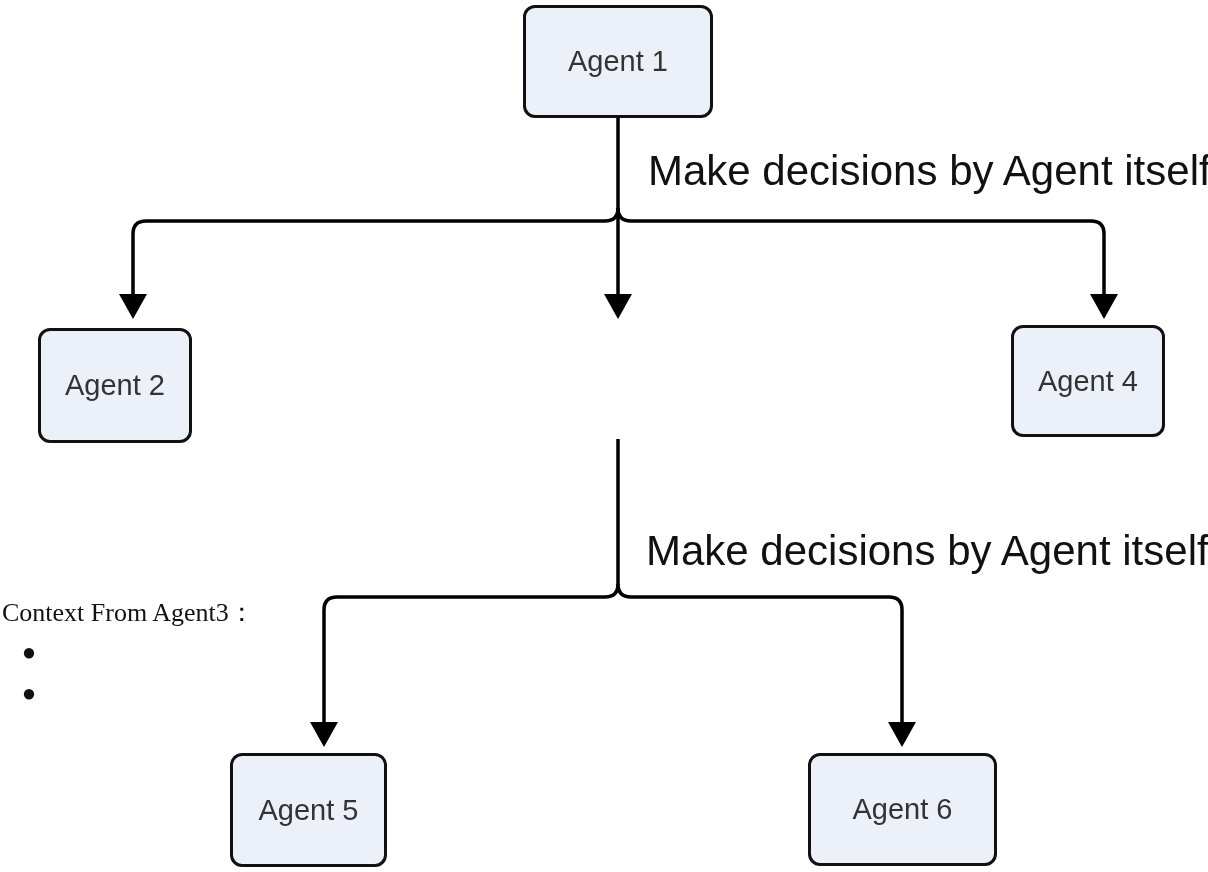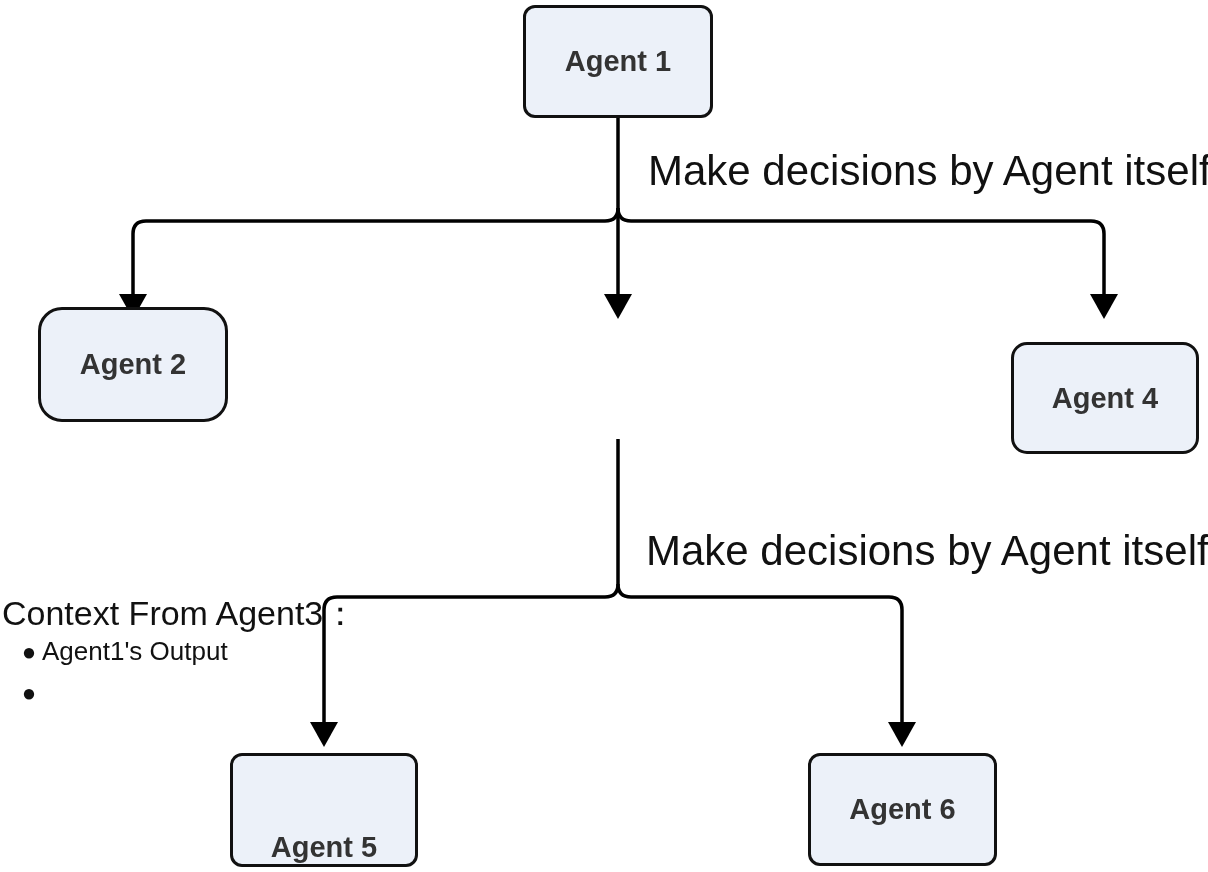--- a/index.html
+++ b/index.html
@@ -32,52 +32,52 @@
   }
   .node {
     position: absolute;
     box-sizing: border-box;
     background: var(--node-fill, #ECF1F9);
     border: 3px solid var(--node-border, #111111);
     border-radius: 12px;
     display: flex;
     align-items: center;
     justify-content: center;
-    font-weight: bold;
   }
   .node .label {
     font-size: 29px;
     color: var(--node-text, #333333);
     white-space: nowrap;
   }
   .n1 { left: 523px; top: 5px;   width: 190px; height: 113px; }
-  .n2 { left: 38px;  top: 307px; width: 190px; height: 115px; border-radius: 24px; }
+  .n2 { left: 38px;  top: 328px; width: 154px; height: 115px; }
   .n3 { left: 523px; top: 324px; width: 190px; height: 115px; }
-  .n4 { left: 1011px;top: 342px; width: 188px; height: 112px; border-radius: 16px; }
-  .n5 { left: 230px; top: 753px; width: 188px; height: 114px; align-items: flex-end; }
+  .n4 { left: 1011px;top: 325px; width: 154px; height: 112px; }
+  .n5 { left: 230px; top: 753px; width: 157px; height: 114px; }
   .n6 { left: 808px; top: 753px; width: 189px; height: 113px; }
   .edge-label {
     position: absolute;
     font-size: 42px;
     line-height: 41px;
     color: var(--label-text, #111111);
     white-space: nowrap;
   }
   .el1 { left: 648px; top: 150px; }
   .el2 { left: 646px; top: 530px; }
   .note {
     position: absolute;
     left: 2px;
     top: 595px;
     color: var(--label-text, #111111);
   }
   .note-title {
-    font-size: 34px;
+    font-size: 26px;
     line-height: 36px;
     white-space: nowrap;
+    font-family: Liberation Serif, serif;
   }
   .note-item {
     display: flex;
     align-items: baseline;
     font-size: 26px;
     line-height: 41px;
     white-space: nowrap;
   }
   .note-item .dot {
     display: inline-block;
@@ -136,20 +136,19 @@
     <span class="label">Agent 6</span>
   </div>
 
   <div class="edge-label el1">Make decisions by Agent itself</div>
   <div class="edge-label el2">Make decisions by Agent itself</div>
 
   <div class="note">
     <div class="note-title">Context From Agent3：</div>
     <div class="note-item">
       <span class="dot">●</span>
-      <span>Agent1's Output</span>
     </div>
     <div class="note-item">
       <span class="dot">●</span>
     </div>
   </div>
 
 </div>
 
 </body></html>

